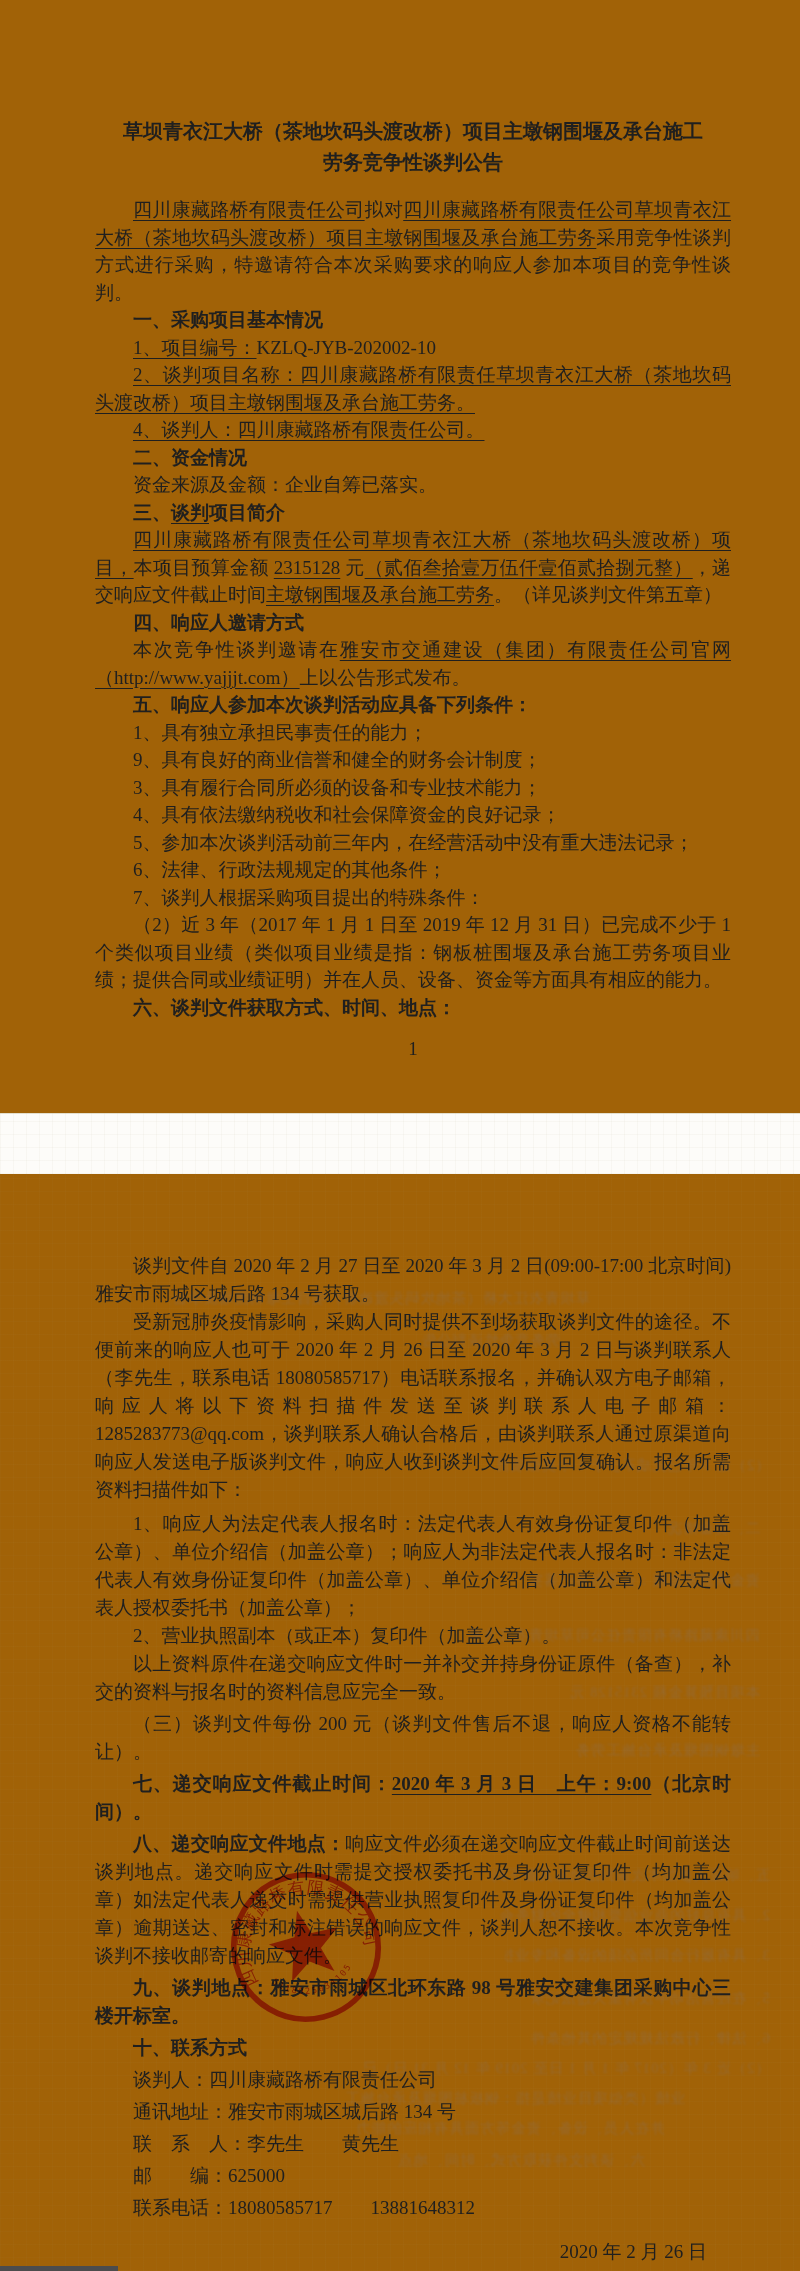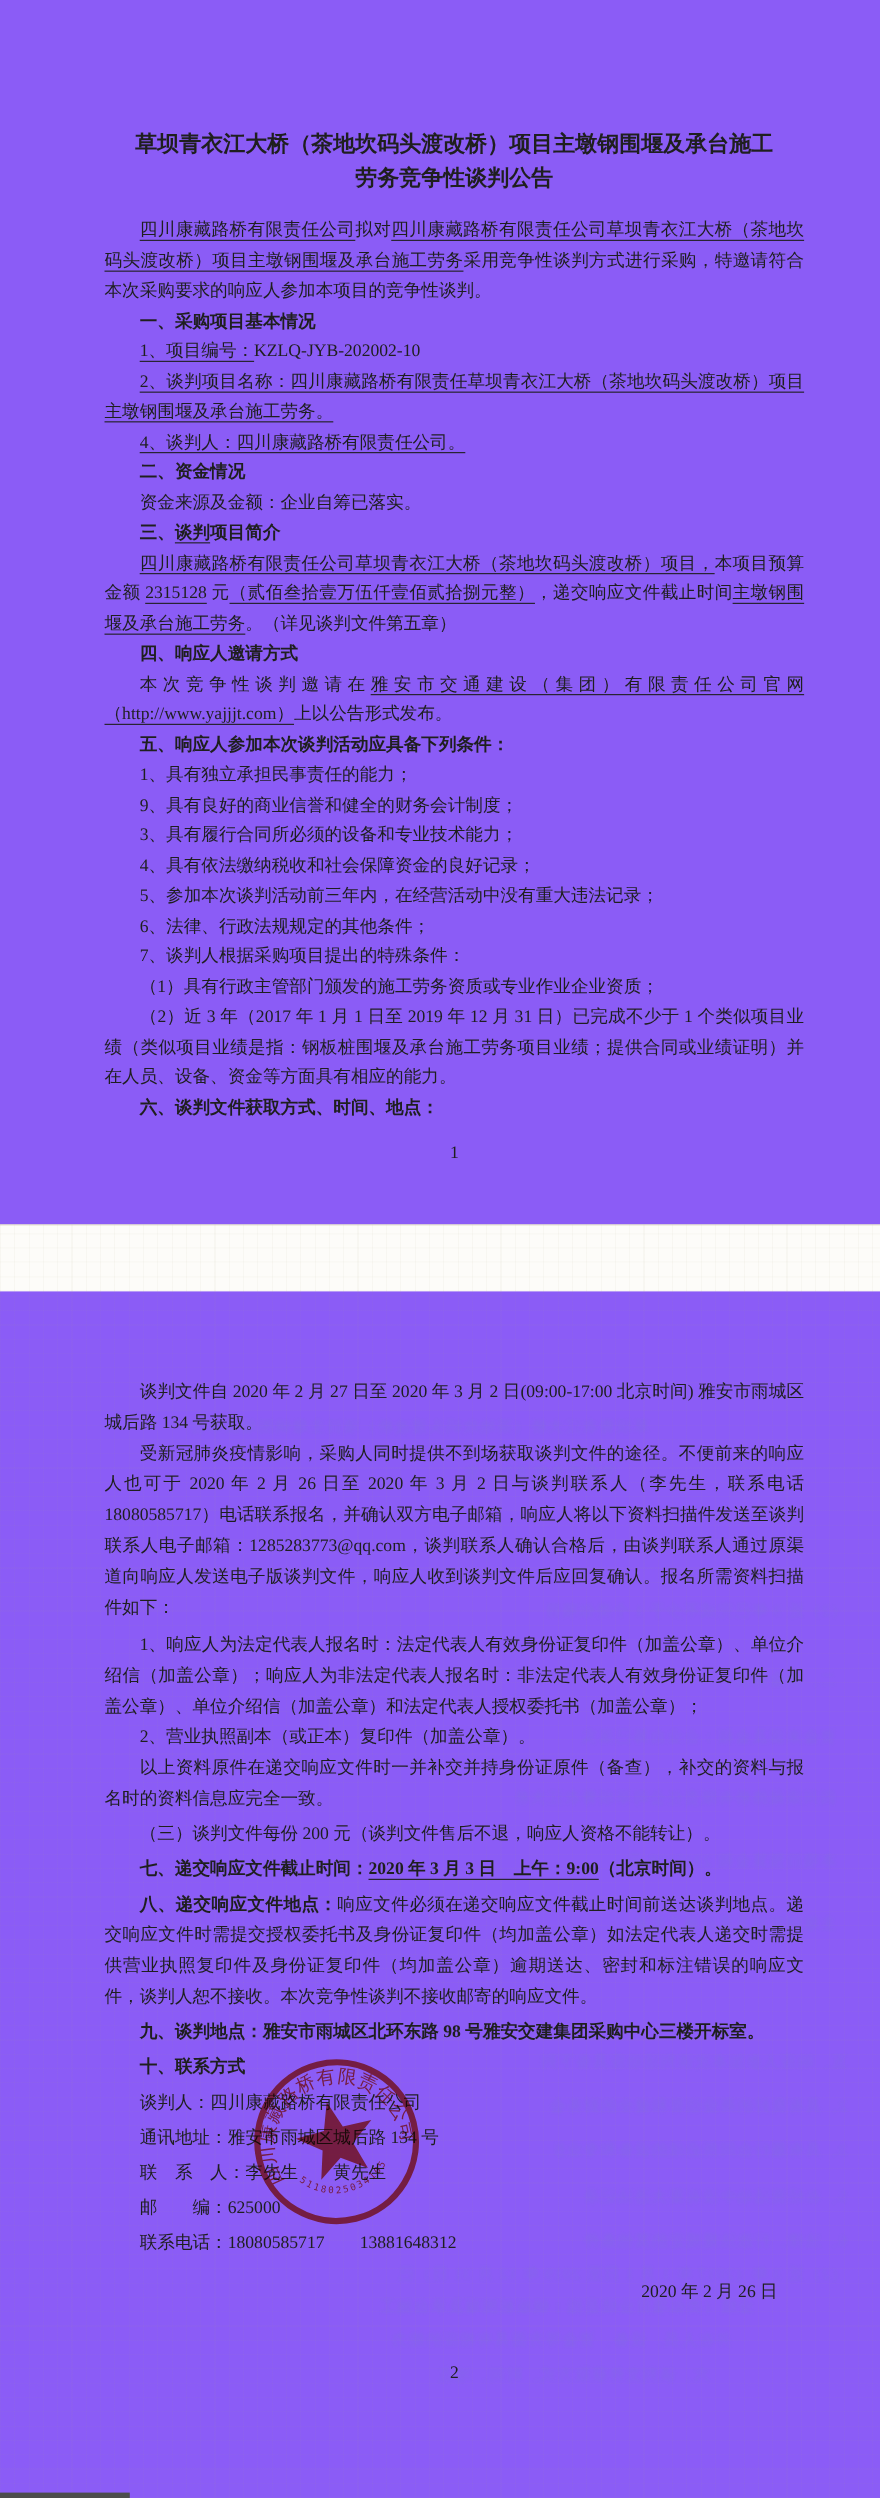--- a/index.html
+++ b/index.html
@@ -1,28 +1,28 @@
 <!DOCTYPE html>
 <html lang="zh"><head>
 <meta charset="utf-8">
 <style>
   html,body{margin:0;padding:0;background:#ffffff;}
   .sheet{
     position:relative;
     width:800px;height:2271px;
-    background:#8b5cf6;
+    background:#a16207;
     overflow:hidden;
     font-family:"Liberation Serif","DejaVu Serif",serif;
     color:#1f1f1f;
   }
   
   .flow{position:absolute;left:95px;width:636px;}
   .flow-p1{top:116px;}
   .flow-p2{top:1252px;}
-  .blk{margin:0;text-align:justify;text-indent:2em;font-size:16px;line-height:27.5px;color:#1f1f1f;}
+  .blk{margin:0;text-align:justify;text-indent:2em;font-size:19px;line-height:27.5px;color:#1f1f1f;}
   .flow-p2 .blk{line-height:28px;}
   .title{text-align:center;text-indent:0;font-size:20px;font-weight:bold;line-height:31px;}
   .heading{font-weight:bold;}
   .pagenum{text-align:center;text-indent:0;margin-top:14px;}
   .date{text-align:right;text-indent:0;padding-right:24px;}
   .u{text-decoration:underline;text-underline-offset:4px;text-decoration-thickness:1px;}
   .b{font-weight:bold;}
   .mt-lg{margin-top:18px;}
   .mt-sm{margin-top:6px;}
   .mt-xs{margin-top:4px;}
@@ -82,21 +82,20 @@
         <p class="blk heading"><span class="b">四、响应人邀请方式</span></p>
         <p class="blk para"><span>本次竞争性谈判邀请在</span><span class="u">雅安市交通建设（集团）有限责任公司官网（http://www.yajjjt.com）</span><span>上以公告形式发布。</span></p>
         <p class="blk heading"><span class="b">五、响应人参加本次谈判活动应具备下列条件：</span></p>
         <p class="blk para"><span>1、具有独立承担民事责任的能力；</span></p>
         <p class="blk para"><span>9、具有良好的商业信誉和健全的财务会计制度；</span></p>
         <p class="blk para"><span>3、具有履行合同所必须的设备和专业技术能力；</span></p>
         <p class="blk para"><span>4、具有依法缴纳税收和社会保障资金的良好记录；</span></p>
         <p class="blk para"><span>5、参加本次谈判活动前三年内，在经营活动中没有重大违法记录；</span></p>
         <p class="blk para"><span>6、法律、行政法规规定的其他条件；</span></p>
         <p class="blk para"><span>7、谈判人根据采购项目提出的特殊条件：</span></p>
-        <p class="blk para"><span>（1）具有行政主管部门颁发的施工劳务资质或专业作业企业资质；</span></p>
         <p class="blk para"><span>（2）近 3 年（2017 年 1 月 1 日至 2019 年 12 月 31 日）已完成不少于 1 个类似项目业绩（类似项目业绩是指：钢板桩围堰及承台施工劳务项目业绩；提供合同或业绩证明）并在人员、设备、资金等方面具有相应的能力。</span></p>
         <p class="blk heading"><span class="b">六、谈判文件获取方式、时间、地点：</span></p>
         <p class="blk pagenum"><span>1</span></p>
       </div>
   </section>
 
   <div class="divider"></div>
   <div class="page2-texture"></div>
 
   <div id="artifact-layer">

